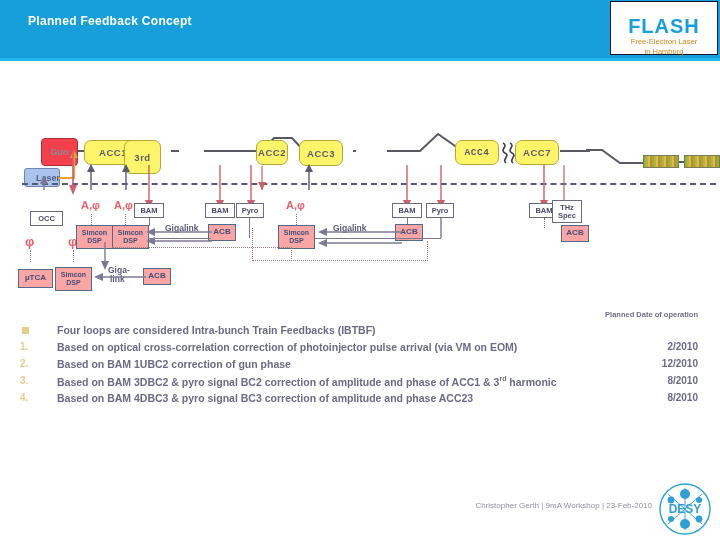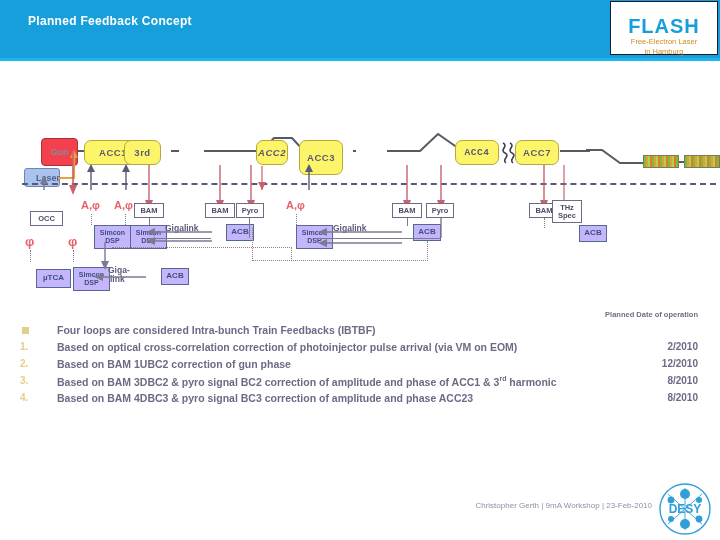--- a/index.html
+++ b/index.html
@@ -68,24 +68,24 @@
     box-sizing:border-box;
     padding-left:12px;
   }
   .diagbox{
     position:absolute;background:#ffffff;border:1.5px solid #6b6b86;
     color:#4c4c6a;font-size:7.5px;font-weight:bold;text-align:center;
     display:flex;align-items:center;justify-content:center;
     box-sizing:border-box;line-height:8px;
   }
   .cyanbox{
-    position:absolute;background:#c4b5fd;border:1.6px solid #54698f;
+    position:absolute;background:#fca5a5;border:1.6px solid #54698f;
     color:#3e4f78;font-size:8px;font-weight:bold;text-align:center;
     display:flex;align-items:center;justify-content:center;
-    box-sizing:border-box;line-height:8.5px;margin-left:18px;
+    box-sizing:border-box;line-height:8.5px;
   }
   .cyanbox.split{font-size:7px;line-height:8px;flex-direction:column;}
 
   .dashline{
     position:absolute;left:14px;top:63px;width:694px;height:0;
     border-top:2.5px dashed #5a5a72;
   }
   .alabel{
     position:absolute;color:#e8616b;font-size:11px;font-weight:bold;
     white-space:nowrap;
@@ -174,23 +174,23 @@
 
   <svg class="beamchev" style="left:578px;top:22px;" width="58" height="24">
     <polyline points="0,8 16,8 34,21 58,21" fill="none" stroke="#595963" stroke-width="2"></polyline>
   </svg>
   <div class="und" style="left:635px;top:35px;width:36px;"></div>
   <div class="beamline" style="left:671px;top:41px;width:5px;"></div>
   <div class="und" style="left:676px;top:35px;width:36px;"></div>
 
   <div class="gunbox" style="left:33px;top:18px;width:37px;height:28px;">Gun</div>
   <div class="acc" style="left:76px;top:20px;width:58px;height:25px;">ACC1</div>
-  <div class="acc" style="left:116px;top:20px;width:37px;height:25px;">3rd</div>
-  <div class="acc" style="left:248px;top:20px;width:32px;height:25px;font-style:italic;">ACC2</div>
-  <div class="acc" style="left:291px;top:20px;width:44px;height:35px;">ACC3</div>
+  <div class="acc" style="left:116px;top:20px;width:37px;height:34px;">3rd</div>
+  <div class="acc" style="left:248px;top:20px;width:32px;height:25px;">ACC2</div>
+  <div class="acc" style="left:291px;top:20px;width:44px;height:26px;">ACC3</div>
   <div class="acc" style="left:447px;top:20px;width:44px;height:25px;font-family:Liberation Mono, monospace;">ACC4</div>
   <div class="acc" style="left:507px;top:20px;width:44px;height:25px;">ACC7</div>
   <svg style="position:absolute;left:490px;top:20px;" width="20" height="26">
     <path d="M5,3 C11,6 1,10 7,13 C13,16 3,19 8,23" fill="none" stroke="#3b3b55" stroke-width="1.6"></path>
     <path d="M12,3 C18,6 8,10 14,13 C20,16 10,19 15,23" fill="none" stroke="#3b3b55" stroke-width="1.6"></path>
   </svg>
 
   <div class="laserbox" style="left:16px;top:48px;width:36px;height:19px;">Laser</div>
   <svg style="position:absolute;left:48px;top:30px;" width="26" height="38">
     <polyline points="2,28 18,28 18,4" fill="none" stroke="#e8a23a" stroke-width="2.2"></polyline>

